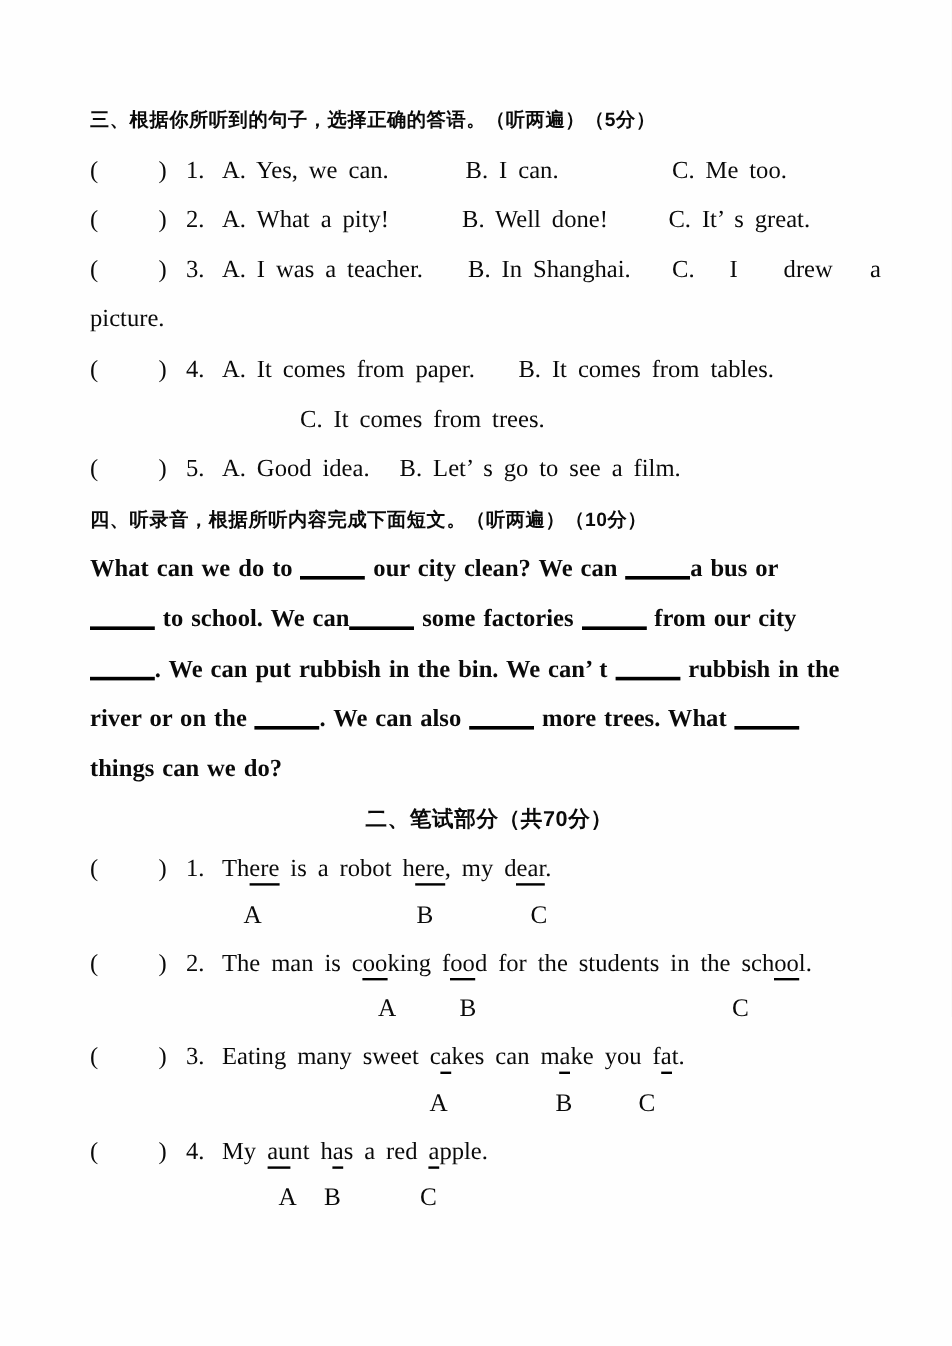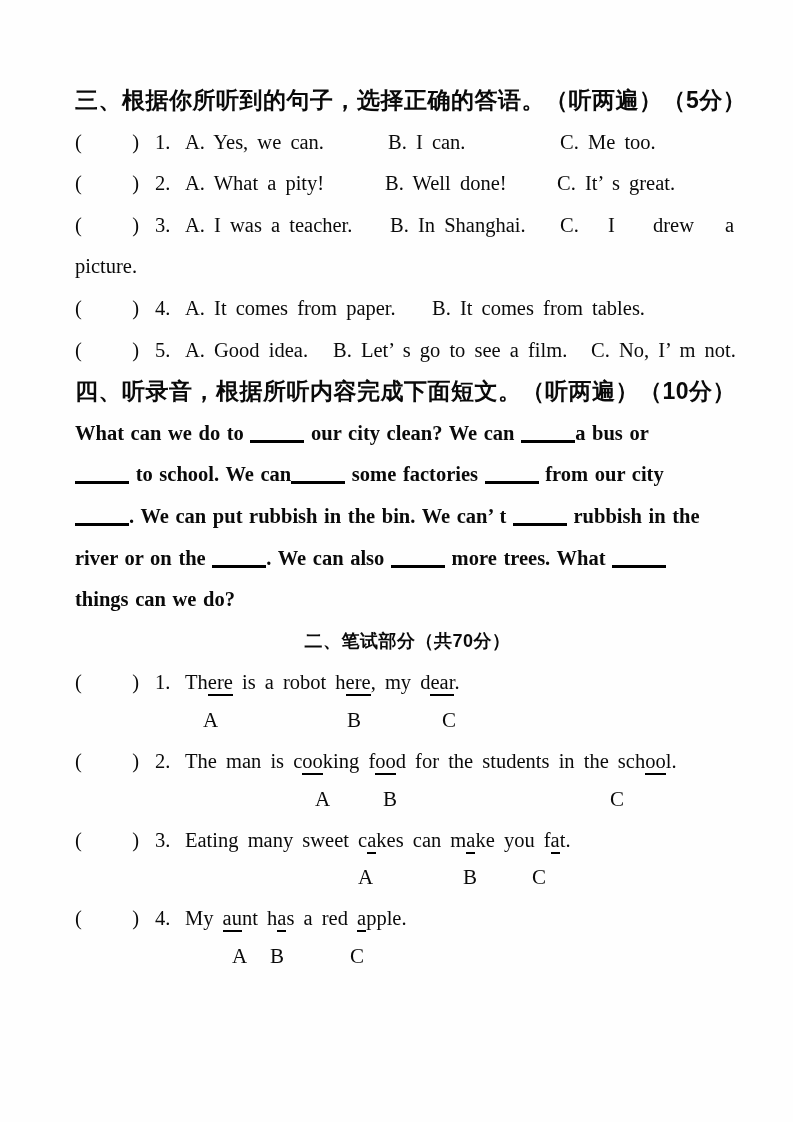--- a/index.html
+++ b/index.html
@@ -1,21 +1,21 @@
 <!DOCTYPE html>
 <html><head>
 <meta charset="utf-8">
 <style>
   html,body{margin:0;padding:0;background:#f3f3f1;}
   body{width:793px;height:1122px;overflow:hidden;}
   .sheet{position:relative;width:793px;height:1122px;background:#fefefe;
          font-family:"Liberation Serif",serif;font-size:20.5px;color:#0a0a0a;}
   .content{position:absolute;left:75px;top:80px;width:665px;}
   .line{position:relative;height:41.6px;line-height:41.6px;white-space:nowrap;word-spacing:4px;}
-  .cn{font-family:"Liberation Sans",sans-serif;font-weight:bold;font-size:23px;word-spacing:0;letter-spacing:0.5px;}
+  .cn{font-family:"Liberation Sans",sans-serif;font-weight:bold;font-size:16px;word-spacing:0;letter-spacing:0.5px;}
   .cn-center{text-align:center;font-size:18px;}
   .pos{position:absolute;top:0;white-space:nowrap;}
   .slot{display:inline-flex;justify-content:space-between;width:64px;}
   .para{word-spacing:1.5px;font-weight:bold;}
   .blank{display:inline-block;width:54px;height:0;border-bottom:3px solid #000;transform:translateY(3px);}
   .u{border-bottom:2.5px solid #000;padding-bottom:1px;}
   .marks{position:relative;height:37px;line-height:32px;font-size:21px;}
   .marks .pos{top:0;}
 </style>
 </head>
@@ -69,30 +69,32 @@
   <div class="line">
     <span class="pos slot" style="left:0">
           <span>(</span>
           <span>)</span>
         </span>
     <span class="pos" style="left:80px">4.</span>
     <span class="pos" style="left:357px">B. It comes from tables.</span>
     <span class="pos" style="left:110px">A. It comes from paper.</span>
   </div>
 
+  <div class="line">
+    <span class="pos" style="left:175px">C. It comes from trees.</span>
+  </div>
 
   <div class="line">
     <span class="pos slot" style="left:0">
           <span>(</span>
           <span>)</span>
         </span>
     <span class="pos" style="left:80px">5.</span>
     <span class="pos" style="left:110px">A. Good idea.</span>
     <span class="pos" style="left:258px">B. Let’ s go to see a film.</span>
-    <span class="pos" style="left:516px">C. No, I’ m not.</span>
   </div>
 
   <div class="line cn">四、听录音，根据所听内容完成下面短文。（听两遍）（10分）</div>
 
   <div class="line para"><span>What can we do to </span><span class="blank"></span><span> our city clean? We can </span><span class="blank"></span><span>a bus or</span></div>
 
   <div class="line para"><span class="blank"></span><span> to school. We can</span><span class="blank"></span><span> some factories </span><span class="blank"></span><span> from our city</span></div>
 
   <div class="line para"><span class="blank"></span><span>. We can put rubbish in the bin. We can’ t </span><span class="blank"></span><span> rubbish in the</span></div>
 

